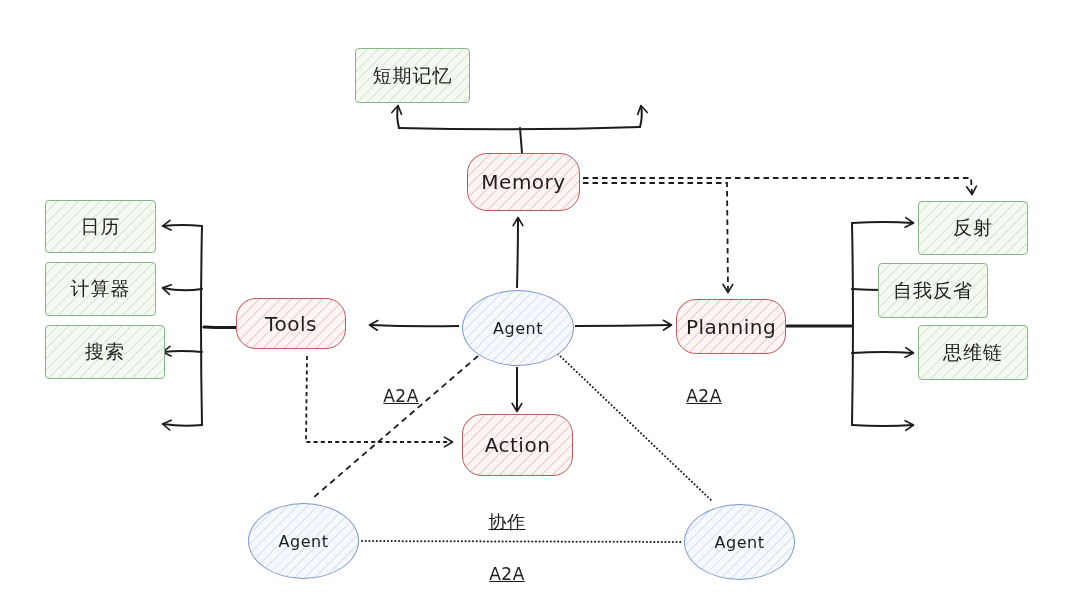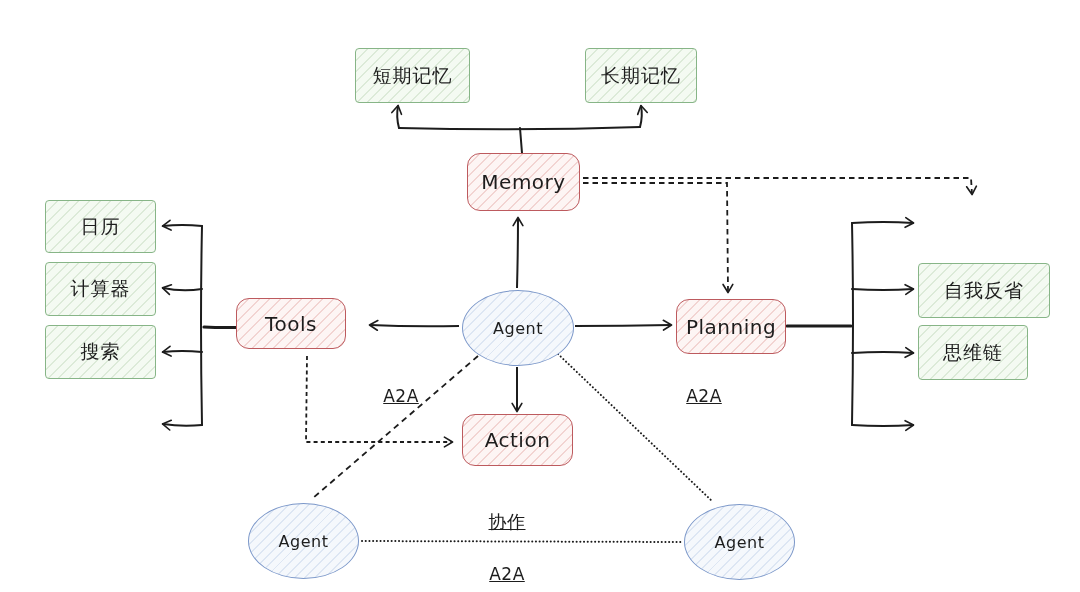--- a/index.html
+++ b/index.html
@@ -16,21 +16,21 @@
   .rect.green {
     border:1.6px solid var(--green_stroke,#87b587);
     border-radius:4px;
     background:repeating-linear-gradient(135deg,
       var(--green_hatch,#dcead8) 0px, var(--green_hatch,#dcead8) 1.4px,
       var(--green_bg,#f4faf2) 1.4px, var(--green_bg,#f4faf2) 7.5px);
     font-size:19px; letter-spacing:1px;
   }
   .rect.red {
     border:1.8px solid var(--red_stroke,#bd5a5e);
-    border-radius:13px;
+    border-radius:20px;
     background:repeating-linear-gradient(135deg,
       var(--red_hatch,#f2d4d2) 0px, var(--red_hatch,#f2d4d2) 1.4px,
       var(--red_bg,#fdf5f4) 1.4px, var(--red_bg,#fdf5f4) 7.5px);
     font-size:20px; letter-spacing:0.5px;
   }
   .ellipse.blue {
     border:1.8px solid var(--blue_stroke,#7b97c9);
     border-radius:50%;
     background:repeating-linear-gradient(135deg,
       var(--blue_hatch,#dde6f3) 0px, var(--blue_hatch,#dde6f3) 1.3px,
@@ -93,58 +93,58 @@
     <path d="M478,336 L313,478" fill="none" stroke="#1c1c1c" stroke-width="1.8" stroke-dasharray="6 4.5"></path>
 
     <path d="M558,334 L712,481" fill="none" stroke="#1c1c1c" stroke-width="2" stroke-linecap="round" stroke-dasharray="0.1 3.6"></path>
 
     <path d="M362,521 L681,522" fill="none" stroke="#1c1c1c" stroke-width="2" stroke-linecap="round" stroke-dasharray="0.1 3.6"></path>
   </svg>
 
   <div class="node rect green" style="left:355px;top:28px;width:115px;height:55px">
     <span>短期记忆</span>
   </div>
-  <div class="node rect green" style="left:585px;top:28px;width:112px;height:55px">
-    <span>长期记忆</span>
-  </div>
 
   <div class="node rect red" style="left:467px;top:133px;width:113px;height:58px">
     <span>Memory</span>
   </div>
   <div class="node rect red" style="left:236px;top:278px;width:110px;height:51px">
     <span>Tools</span>
   </div>
   <div class="node rect red" style="left:676px;top:279px;width:110px;height:55px">
     <span>Planning</span>
   </div>
-  <div class="node rect red" style="left:462px;top:394px;width:111px;height:52px">
+  <div class="node rect red" style="left:462px;top:394px;width:111px;height:62px">
     <span>Action</span>
   </div>
 
   <div class="node ellipse blue" style="left:462px;top:270px;width:112px;height:76px">
     <span>Agent</span>
   </div>
   <div class="node ellipse blue" style="left:248px;top:483px;width:111px;height:76px">
     <span>Agent</span>
   </div>
   <div class="node ellipse blue" style="left:684px;top:484px;width:111px;height:76px">
     <span>Agent</span>
   </div>
 
   <div class="node rect green" style="left:45px;top:180px;width:111px;height:53px">
     <span>日历</span>
   </div>
   <div class="node rect green" style="left:45px;top:242px;width:111px;height:54px">
     <span>计算器</span>
   </div>
-  <div class="node rect green" style="left:45px;top:305px;width:111px;height:54px">
+  <div class="node rect green" style="left:45px;top:305px;width:120px;height:54px">
     <span>搜索</span>
   </div>
 
-  <div class="node rect green" style="left:918px;top:243px;width:132px;height:55px">
+  <div class="node rect green" style="left:918px;top:181px;width:110px;height:54px">
+    <span>反射</span>
+  </div>
+  <div class="node rect green" style="left:878px;top:243px;width:110px;height:55px">
     <span>自我反省</span>
   </div>
   <div class="node rect green" style="left:918px;top:305px;width:110px;height:55px">
     <span>思维链</span>
   </div>
 
   <div class="edge-label" style="left:377px;top:366px">A2A</div>
   <div class="edge-label" style="left:680px;top:366px">A2A</div>
   <div class="edge-label" style="left:483px;top:490px;font-size:18px">协作</div>
   <div class="edge-label" style="left:483px;top:544px">A2A</div>

